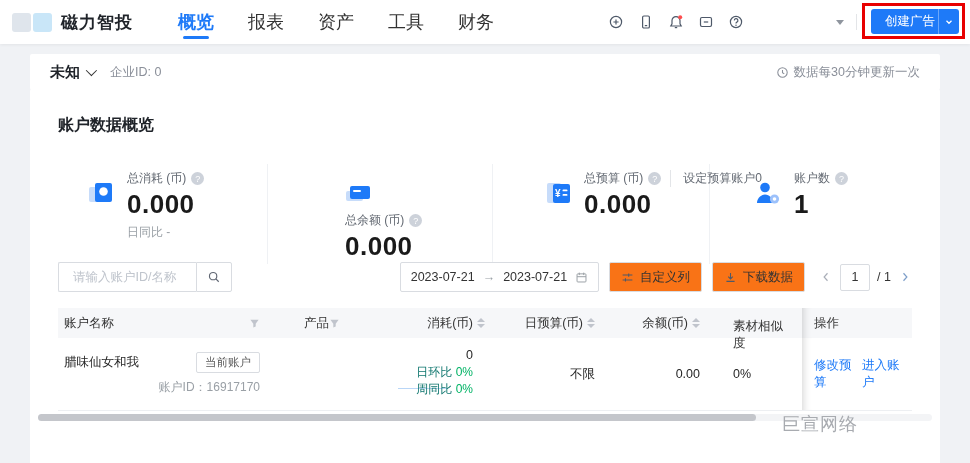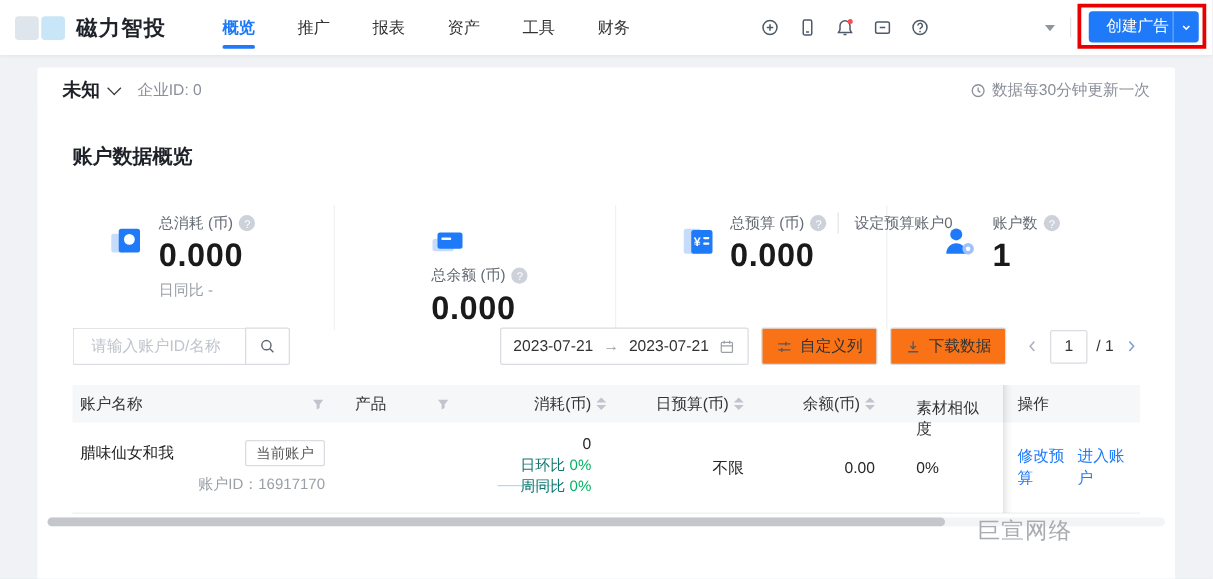--- a/index.html
+++ b/index.html
@@ -14,21 +14,21 @@
     position:absolute; top:0; left:0; right:0; height:44px; background:#fff;
     display:flex; align-items:center; box-shadow:0 1px 3px rgba(0,0,0,.06); z-index:5;
   }
   .logo { display:flex; align-items:center; gap:2px; margin-left:12px; }
   .logo .sq1 { width:19px; height:19px; background:#dfe5ec; border-radius:3px; }
   .logo .sq2 { width:19px; height:19px; background:#c9e6f8; border-radius:3px; }
   .brand { font-size:17px; font-weight:bold; color:#1f2329; margin-left:9px; letter-spacing:1px; }
   .menu { display:flex; margin-left:28px; height:100%; }
   .menu-item {
     position:relative; height:100%; display:flex; align-items:center;
-    padding:0 17px; font-size:13px; color:#333; cursor:pointer;
+    padding:0 17px; font-size:18px; color:#333; cursor:pointer;
   }
   .menu-item.active { color:#1e7af8; font-weight:bold; }
   .menu-item.active::after {
     content:""; position:absolute; left:50%; transform:translateX(-50%);
     bottom:5px; width:26px; height:3px; border-radius:2px; background:#1e7af8;
   }
   .nav-icons { position:absolute; left:608px; top:0; height:44px; display:flex; align-items:center; gap:14px; color:#4e5969; }
   .nav-icon { width:16px; height:16px; position:relative; cursor:pointer; }
   .nav-icon svg { display:block; }
   .profile-caret { position:absolute; left:836px; top:20px; width:0; height:0;
@@ -102,21 +102,21 @@
     font-size:12.5px; color:#333; outline:none; font-family:inherit; }
   .page-total { font-size:12.5px; color:#333; }
   
   .tbl { position:absolute; top:219px; left:28px; width:854px; }
   .thead { display:flex; height:30px; background:#f6f7f9; align-items:center; font-size:12.5px; color:#333; }
   .trow { display:flex; height:73px; border-bottom:1px solid #edeff2; font-size:12.5px; }
   .c1{ width:214px; } .c2{ width:100px; } .c3{ width:125px; } .c4{ width:110px; }
   .c5{ width:105px; } .c6{ width:90px; } .c7{ flex:1; }
   .th { display:flex; align-items:center; height:100%; padding:0 12px; }
   .th.c1 { padding-left:6px; justify-content:space-between; }
-  .th.c2 { justify-content:space-between; }
+  .th.c2 { justify-content:center; }
   .th.c3,.th.c4,.th.c5 { justify-content:flex-end; gap:4px; }
   .th.c6 { padding-left:21px;margin-top:23px; }
   .th.c7 { padding-left:12px; box-shadow:inset 10px 0 8px -9px rgba(0,0,0,.18); }
   .td { display:flex; align-items:center; height:100%; padding:0 12px; }
   .td.c1 { padding-left:6px; }
   .td.c3,.td.c4,.td.c5 { justify-content:flex-end; }
   .td.c6 { padding-left:21px; }
   .td.c7 { padding-left:12px; box-shadow:inset 10px 0 8px -9px rgba(0,0,0,.18); }
   .acct-cell { width:100%; }
   .acct-line1 { display:flex; align-items:center; justify-content:space-between; }
@@ -150,23 +150,20 @@
     <div class="logo">
       <div class="sq1"></div>
       <div class="sq2"></div>
     </div>
     <div class="brand">磁力智投</div>
     <div class="menu">
       <div class="menu-item active">
           <span>概览</span>
         </div>
       <div class="menu-item">
-          <span>推广</span>
-        </div>
-      <div class="menu-item">
           <span>报表</span>
         </div>
       <div class="menu-item">
           <span>资产</span>
         </div>
       <div class="menu-item">
           <span>工具</span>
         </div>
       <div class="menu-item">
           <span>财务</span>

